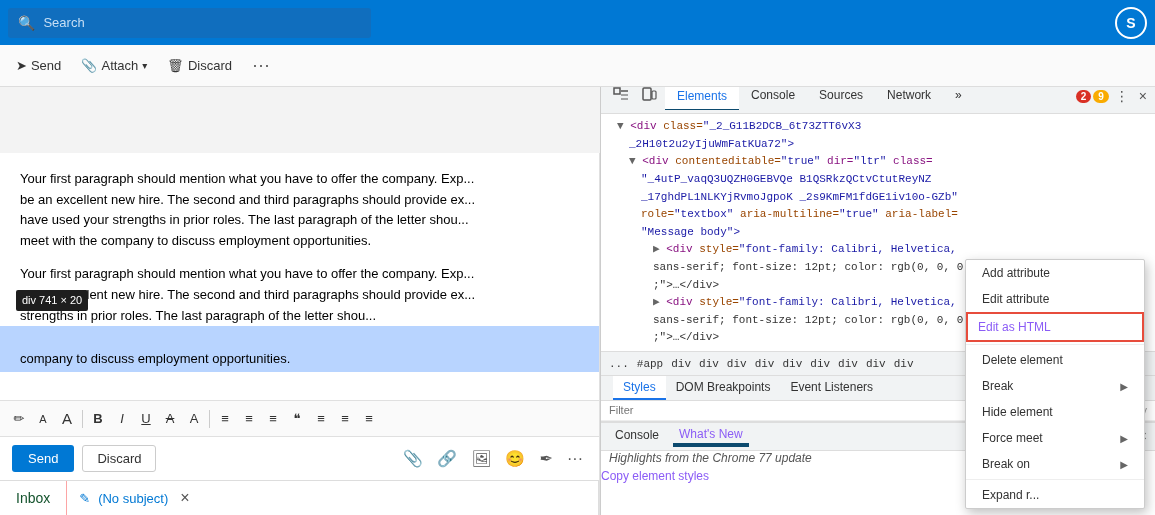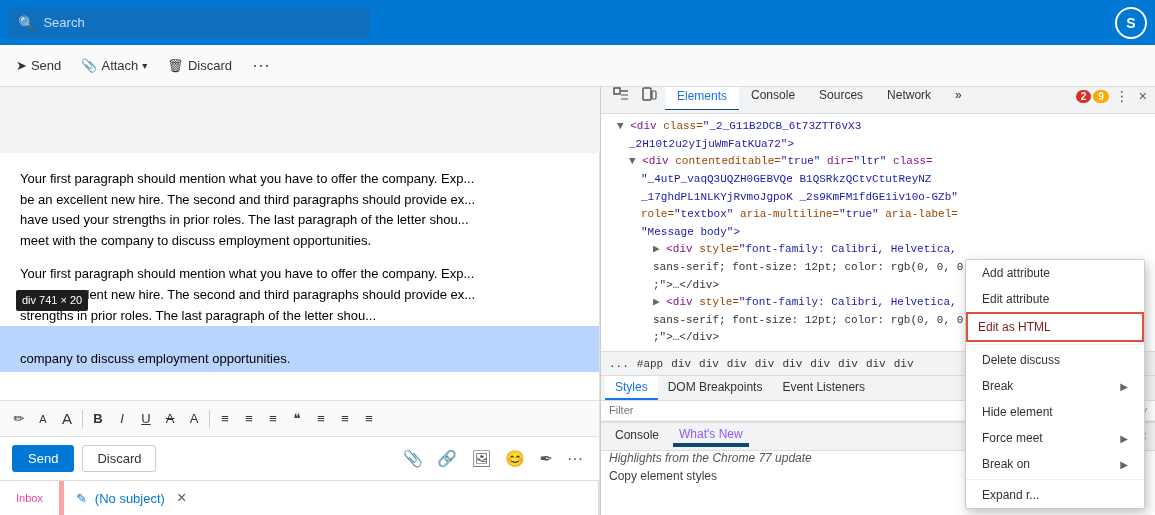--- a/index.html
+++ b/index.html
@@ -175,25 +175,25 @@
     
     .bottom-bar {
       display: flex;
       background: white;
       border-top: 1px solid #ddd;
       height: 35px;
       align-items: center;
     }
     .inbox-tab {
       padding: 0 16px;
-      font-size: 11px;
-      color: #ec4899;
+      font-size: 14px;
+      color: #14532d;
       height: 100%;
       display: flex; align-items: center;
-      border-right: 5px solid #fca5a5;
+      border-right: 1px solid #fca5a5;
       font-weight: 500;
     }
     .subject-tab {
       display: flex; align-items: center; gap: 8px;
       padding: 0 12px;
       font-size: 13px;
       color: #0078d4;
       height: 100%;
       border-right: 1px solid #ddd;
       flex: 1;
@@ -320,20 +320,21 @@
       padding: 4px 10px;
       cursor: pointer;
       font-size: 12px;
       color: #333;
       border-bottom: 2px solid transparent;
     }
     .dt-panel-tab.active {
       color: #1a73e8;
       border-bottom: 2px solid #1a73e8;
       background: white;
+      margin-left: 8px;
     }
     .dt-filter-row {
       display: flex; align-items: center;
       padding: 2px 8px;
       border-bottom: 1px solid #eee;
       height: 24px;
     }
     .dt-filter-input {
       border: none; outline: none; font-size: 11px;
       flex: 1; background: none;
@@ -377,22 +378,22 @@
     }
     .dt-console-content {
       padding: 0 8px;
       font-size: 12px;
       color: #333;
     }
     .dt-highlight-text {
       color: #555; font-style: italic; font-size: 12px;
     }
     .dt-copy-link {
-      color: #404040; cursor: pointer; font-size: 12px;
-      padding: 4px 8px;
+      color: #8b5cf6; cursor: pointer; font-size: 12px;
+      padding: 4px 0;
       display: block;
     }
 
     
     .context-menu {
       position: absolute;
       background: white;
       border: 1px solid #ccc;
       border-radius: 2px;
       box-shadow: 2px 4px 12px rgba(0,0,0,0.25);
@@ -404,21 +405,21 @@
     .ctx-item {
       padding: 6px 16px;
       font-size: 12px;
       color: #333;
       cursor: pointer;
       display: flex; align-items: center; justify-content: space-between;
     }
     .ctx-item.edit-html {
       background: white;
       border: 2px solid #e74c3c;
-      color: #7f1d1d;
+      color: #8b5cf6;
       font-weight: 500;
       padding-left: 10px;
     }
     .ctx-sep { height: 1px; background: #eee; margin: 2px 0; }
     .ctx-arrow { color: #666; font-size: 10px; }
 
     
     ::-webkit-scrollbar { width: 8px; height: 8px; }
     ::-webkit-scrollbar-track { background: #f1f1f1; }
     ::-webkit-scrollbar-thumb { background: #bbb; border-radius: 4px; }
@@ -647,21 +648,21 @@
         <span>Add attribute</span>
       </div>
       <div class="ctx-item">
         <span>Edit attribute</span>
       </div>
       <div class="ctx-item edit-html" style="border:2px solid #e74c3c;">
         <span>Edit as HTML</span>
       </div>
       <div class="ctx-sep"></div>
       <div class="ctx-item">
-        <span>Delete discuss</span>
+        <span>Delete element</span>
       </div>
       <div class="ctx-item">
         <span>Break</span>
         <span class="ctx-arrow">▶</span>
       </div>
       <div class="ctx-item">
         <span>Hide element</span>
       </div>
       <div class="ctx-item">
         <span>Force meet</span>

